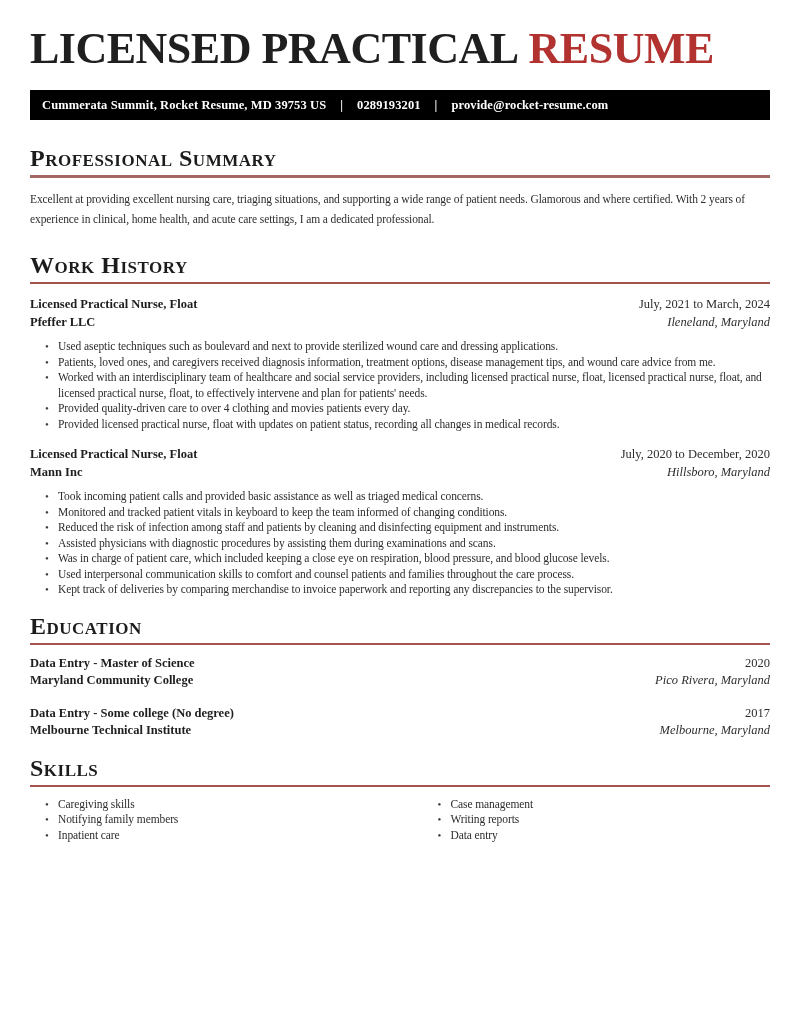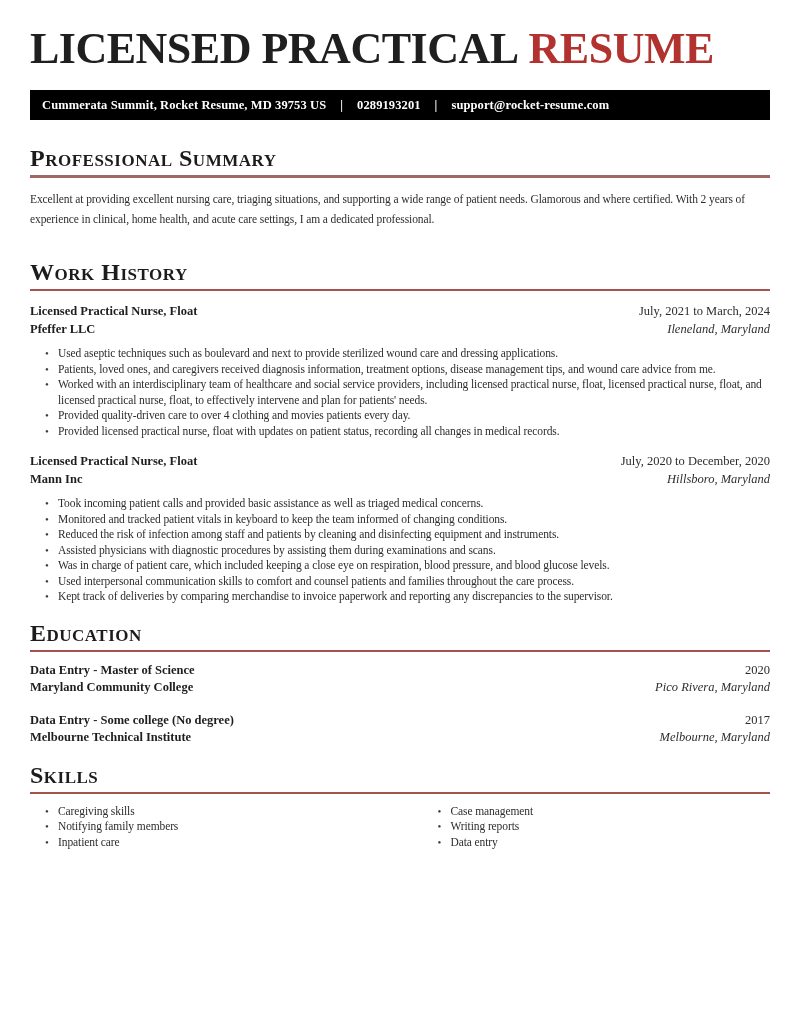--- a/index.html
+++ b/index.html
@@ -45,21 +45,21 @@
   h2.section-heading {
     margin: 0;
     font-size: 24px;
     line-height: 28px;
     font-weight: 600;
     font-variant: small-caps;
     letter-spacing: 0.5px;
     color: #1c1c1c;
   }
   .sec-summary h2 { margin-top: 24px; }
-  .sec-work h2    { margin-top: 29px; }
+  .sec-work h2    { margin-top: 22px; }
   .sec-edu h2     { margin-top: 14px; }
   .sec-skills h2  { margin-top: 14px; }
 
   .rule {
     height: 0;
     border: none;
     border-bottom: 2px solid #a5534e;
     margin: 3px 0 0 0;
   }
   .rule.thick { border-bottom-width: 3px; border-bottom-color: #a26763; }
@@ -117,21 +117,21 @@
   .skills-cols ul.bullets { flex: 1 1 50%; margin-top: 0; }
 </style>
 </head>
 <body>
 
 <div class="page">
 
   <h1 class="title"><span>LICENSED PRACTICAL</span><span class="accent">RESUME</span></h1>
 
   <div class="contact-bar">
-    <span>Cummerata Summit, Rocket Resume, MD 39753 US</span><span class="sep">|</span><span>0289193201</span><span class="sep">|</span><span>support@rocket-resume.com</span>
+    <span>Cummerata Summit, Rocket Resume, MD 39753 US</span><span class="sep">|</span><span>0289193201</span><span class="sep">|</span><span>provide@rocket-resume.com</span>
   </div>
 
   <section class="sec-summary">
     <h2 class="section-heading">Professional Summary</h2>
     <div class="rule thick"></div>
     <p class="summary-text">Excellent at providing excellent nursing care, triaging situations, and supporting a wide range of patient needs. Glamorous and where certified. With 2 years of experience in clinical, home health, and acute care settings, I am a dedicated professional.</p>
   </section>
 
   <section class="sec-work">
     <h2 class="section-heading">Work History</h2>

